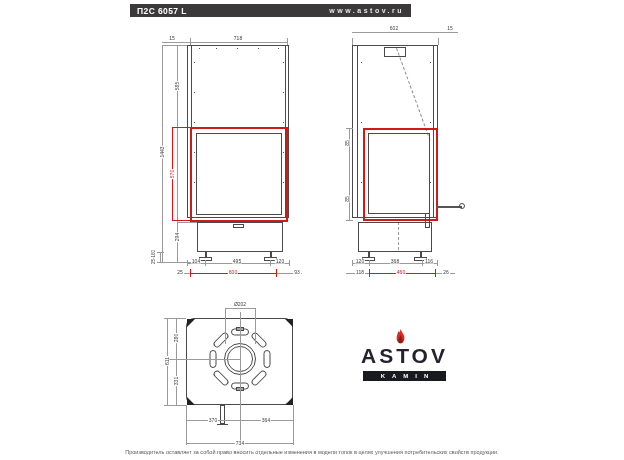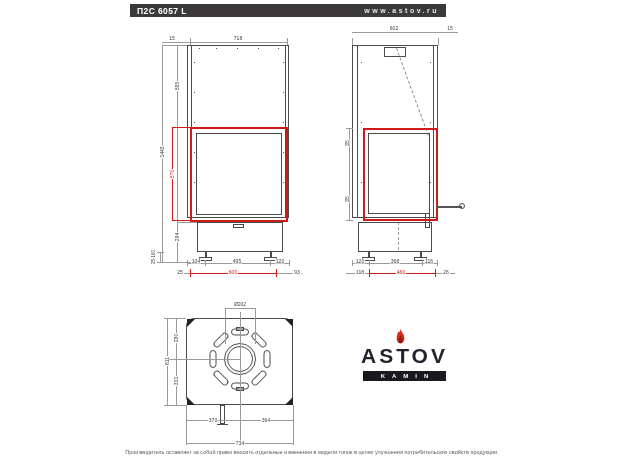--- a/index.html
+++ b/index.html
@@ -1,19 +1,19 @@
 <!DOCTYPE html>
 <html><head>
 <meta charset="utf-8">
 <style>
   html,body{margin:0;padding:0;background:#fff;}
   #stage{position:relative;width:624px;height:460px;background:#fff;overflow:hidden;
          font-family:"Liberation Sans",sans-serif;}
   
-  .hdr{position:absolute;left:130px;top:4px;width:316px;height:13px;background:#3b393a;
+  .hdr{position:absolute;left:130px;top:4px;width:281px;height:13px;background:#3b393a;
        display:flex;align-items:center;justify-content:space-between;padding:0 7px;box-sizing:border-box;}
   .hdr .ttl{color:#fff;font-size:8.5px;font-weight:bold;letter-spacing:.4px;}
   .hdr .site{color:#e8e8e8;font-size:7px;font-weight:bold;letter-spacing:2.5px;}
   
   .ln{position:absolute;background:#4a4a4a;}
   .lnl{position:absolute;background:#9a9a9a;}
   .lnr{position:absolute;background:#cf1a1a;}
   .box{position:absolute;border:1px solid #4a4a4a;box-sizing:border-box;background:transparent;}
   .rbox{position:absolute;border:2px solid #cf1a1a;box-sizing:border-box;}
   .dash{position:absolute;border-top:1px dashed #8d8d8d;height:0;}

